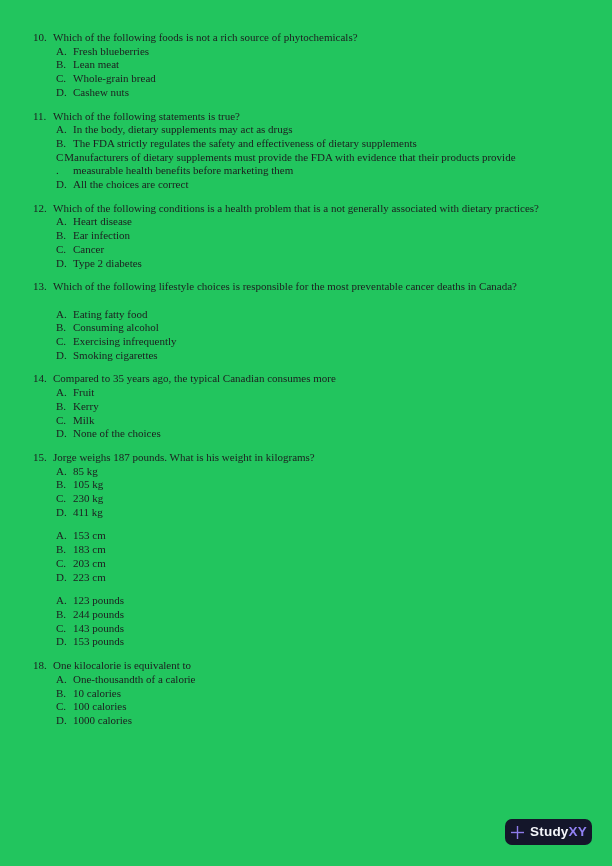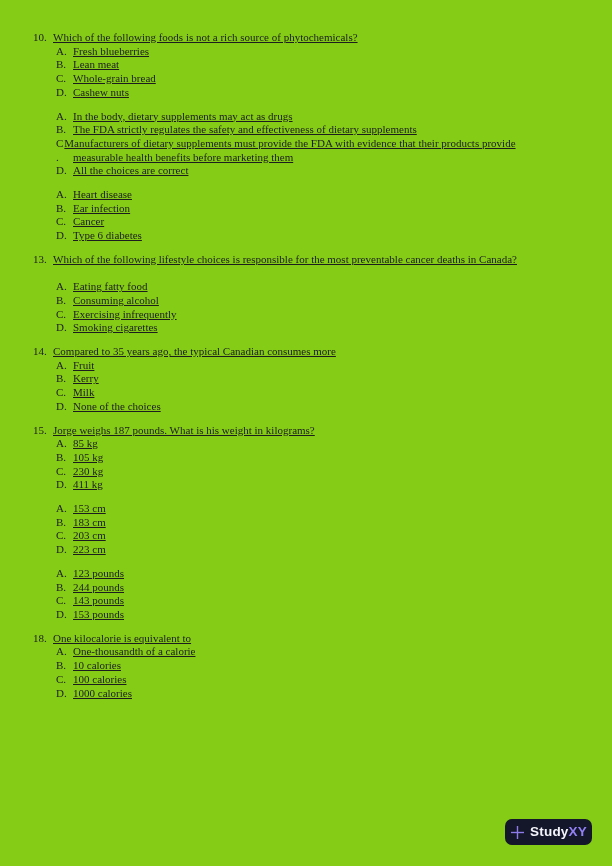--- a/index.html
+++ b/index.html
@@ -1,35 +1,35 @@
 <!DOCTYPE html>
 <html><head>
 <meta charset="utf-8">
 <style>
   html,body{margin:0;padding:0;background:#ffffff;}
   .page{
     position:relative;
     width:612px;height:866px;
-    background:#84cc16;
+    background:#22c55e;
     font-family:"Liberation Serif","DejaVu Serif",serif;
     font-size:11px;line-height:13.7px;
     color:#1d1d1f;
     overflow:hidden;
   }
   .content{position:absolute;left:33px;top:31px;width:565px;}
   .question{margin-bottom:10px;}
   .q-line{display:flex;}
   .q-num{width:20px;flex:none;}
-  .q-text{flex:1;text-decoration:underline;}
+  .q-text{flex:1;}
   .options{margin-left:23px;}
   .options.extra-gap{margin-top:13.7px;}
   .opt{display:flex;}
   .opt-label{width:17px;flex:none;}
   .opt.tight .opt-label{width:auto;margin-right:1px;}
-  .opt-text{flex:1;text-decoration:underline;}
+  .opt-text{flex:1;}
   .logo-badge{
     position:absolute;left:505px;top:819px;
     width:87px;height:26px;
     background:#14162a;border-radius:7px;
     display:flex;align-items:center;justify-content:center;gap:5px;
     font-family:"Liberation Sans","DejaVu Sans",sans-serif;
   }
   .logo-plus{display:flex;align-items:center;}
   .logo-text{font-size:13.5px;font-weight:bold;letter-spacing:0.2px;}
   .logo-study{color:#f4f5fa;}
@@ -60,20 +60,24 @@
           <span class="opt-text">Whole-grain bread</span>
         </div>
         <div class="opt">
           <span class="opt-label">D.</span>
           <span class="opt-text">Cashew nuts</span>
         </div>
       </div>
     </div>
 
     <div class="question">
+      <div class="q-line">
+        <span class="q-num">11.</span>
+        <span class="q-text">Which of the following statements is true?</span>
+      </div>
       <div class="options">
         <div class="opt">
           <span class="opt-label">A.</span>
           <span class="opt-text">In the body, dietary supplements may act as drugs</span>
         </div>
         <div class="opt">
           <span class="opt-label">B.</span>
           <span class="opt-text">The FDA strictly regulates the safety and effectiveness of dietary supplements</span>
         </div>
         <div class="opt tight">
@@ -85,36 +89,40 @@
           <span class="opt-text">measurable health benefits before marketing them</span>
         </div>
         <div class="opt">
           <span class="opt-label">D.</span>
           <span class="opt-text">All the choices are correct</span>
         </div>
       </div>
     </div>
 
     <div class="question">
+      <div class="q-line">
+        <span class="q-num">12.</span>
+        <span class="q-text">Which of the following conditions is a health problem that is a not generally associated with dietary practices?</span>
+      </div>
       <div class="options">
         <div class="opt">
           <span class="opt-label">A.</span>
           <span class="opt-text">Heart disease</span>
         </div>
         <div class="opt">
           <span class="opt-label">B.</span>
           <span class="opt-text">Ear infection</span>
         </div>
         <div class="opt">
           <span class="opt-label">C.</span>
           <span class="opt-text">Cancer</span>
         </div>
         <div class="opt">
           <span class="opt-label">D.</span>
-          <span class="opt-text">Type 6 diabetes</span>
+          <span class="opt-text">Type 2 diabetes</span>
         </div>
       </div>
     </div>
 
     <div class="question">
       <div class="q-line">
         <span class="q-num">13.</span>
         <span class="q-text">Which of the following lifestyle choices is responsible for the most preventable cancer deaths in Canada?</span>
       </div>
       <div class="options extra-gap">

